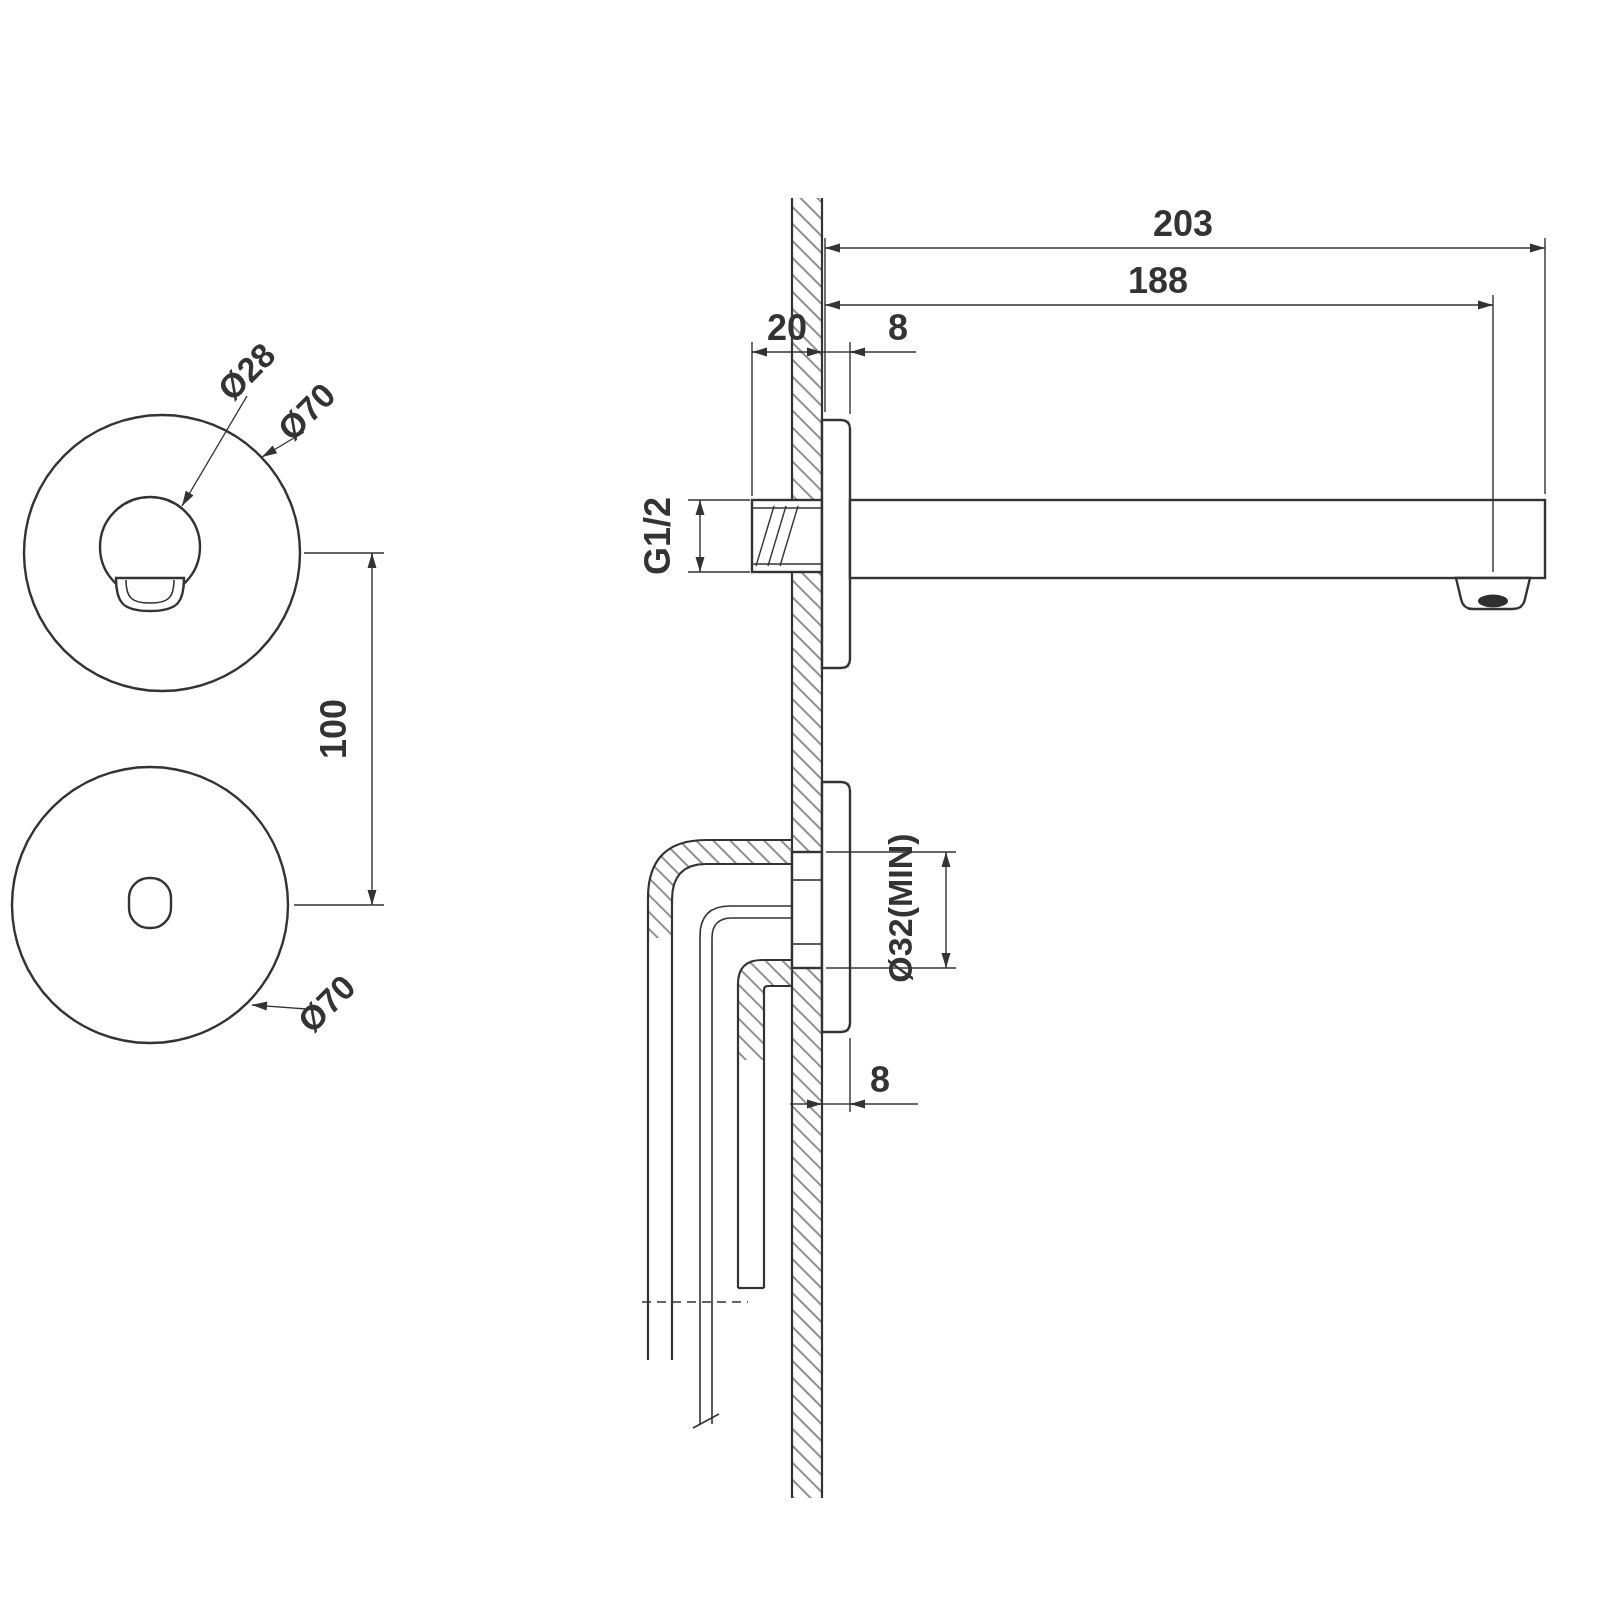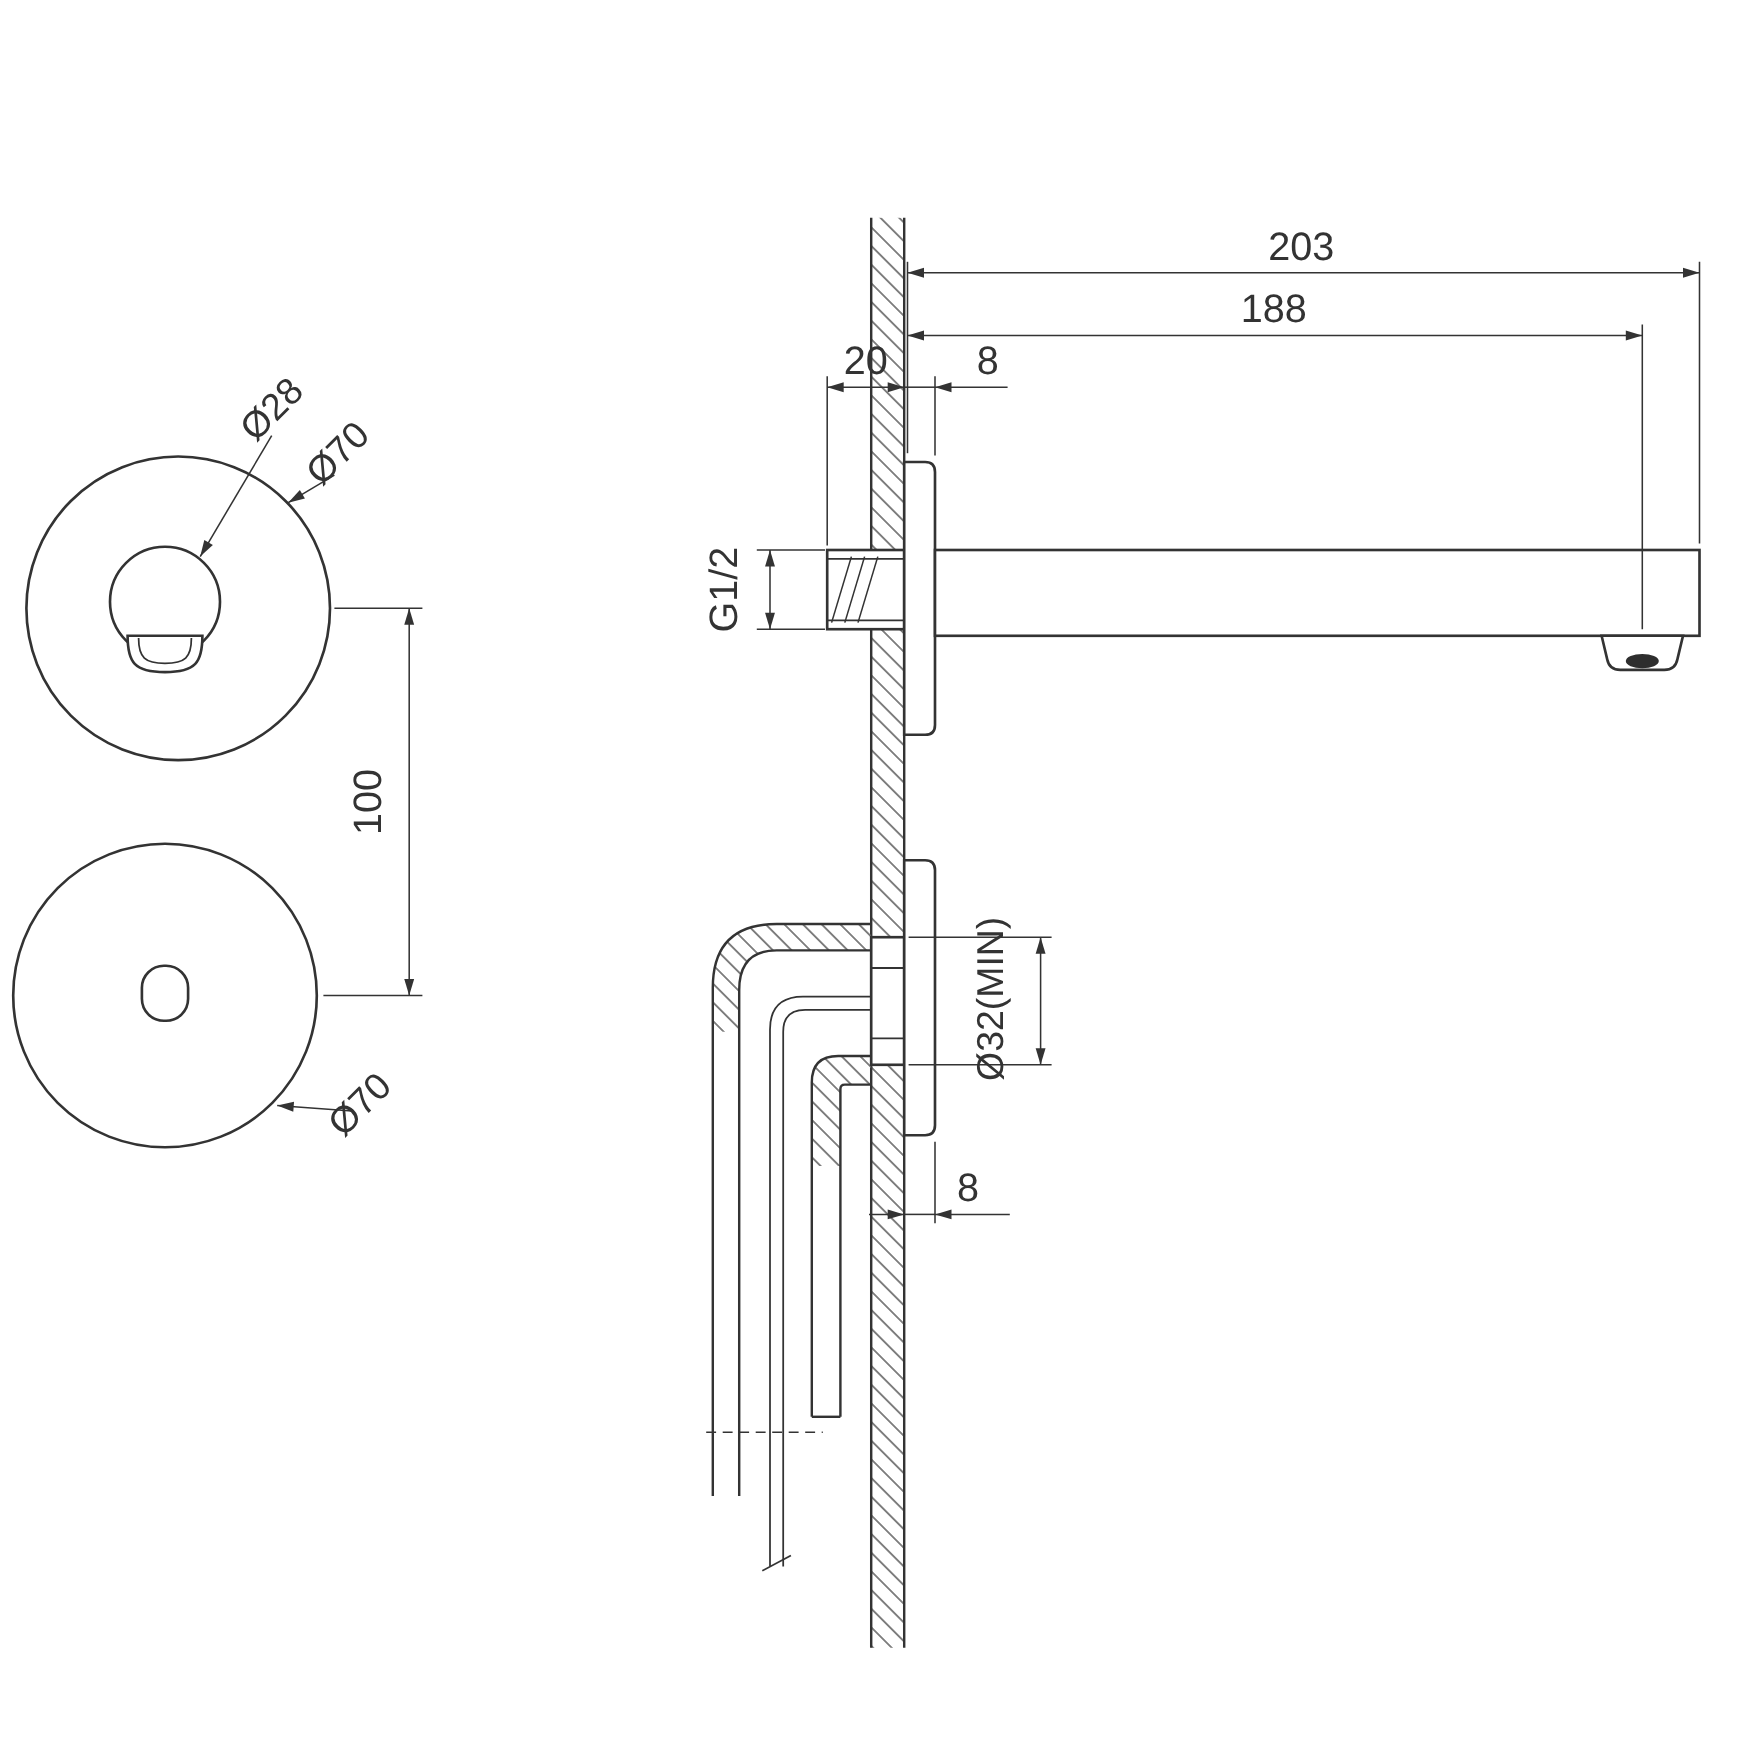--- a/index.html
+++ b/index.html
@@ -1,16 +1,16 @@
 <!DOCTYPE html>
 <html><head>
 <meta charset="utf-8">
 <style>
   html,body{margin:0;padding:0;background:#fff;}
-  .page{width:1600px;height:1600px;background:#fff;}
+  .page{width:1600px;height:1600px;background:#fff;font-weight:bold;}
   .obj{fill:#fff;stroke:#333;stroke-width:2.4;}
   .ln{fill:none;stroke:#333;stroke-width:2.2;}
   .fine{fill:none;stroke:#333;stroke-width:1.6;}
   .thin{fill:none;stroke:#333;stroke-width:1.4;}
   .dash{fill:none;stroke:#333;stroke-width:1.4;stroke-dasharray:9 6;}
   .dim-label{font-family:"Liberation Sans",sans-serif;font-size:36px;fill:#333;}
   .dim-label-sm{font-family:"Liberation Sans",sans-serif;font-size:34px;fill:#333;}
 </style>
 </head>
 <body>

